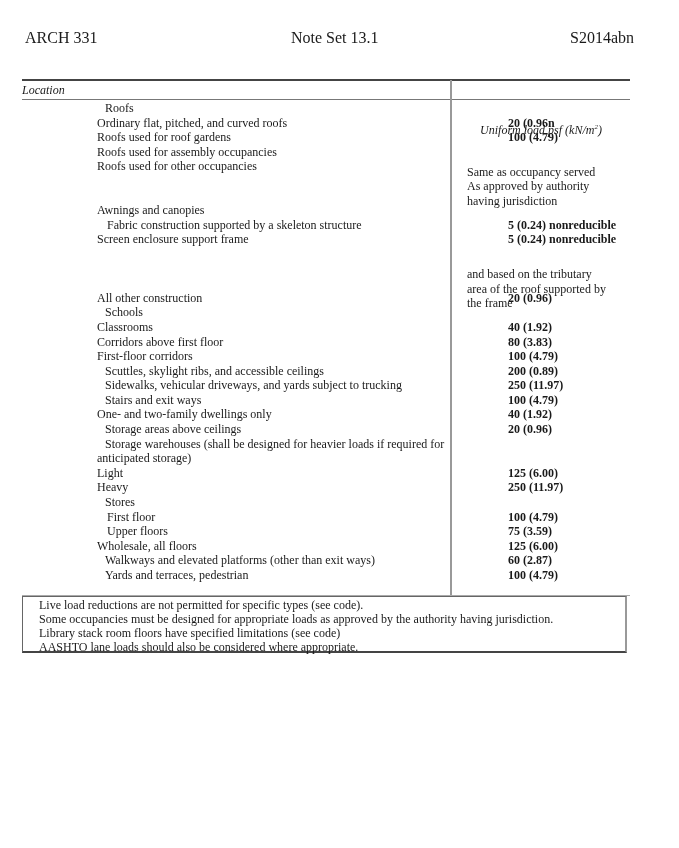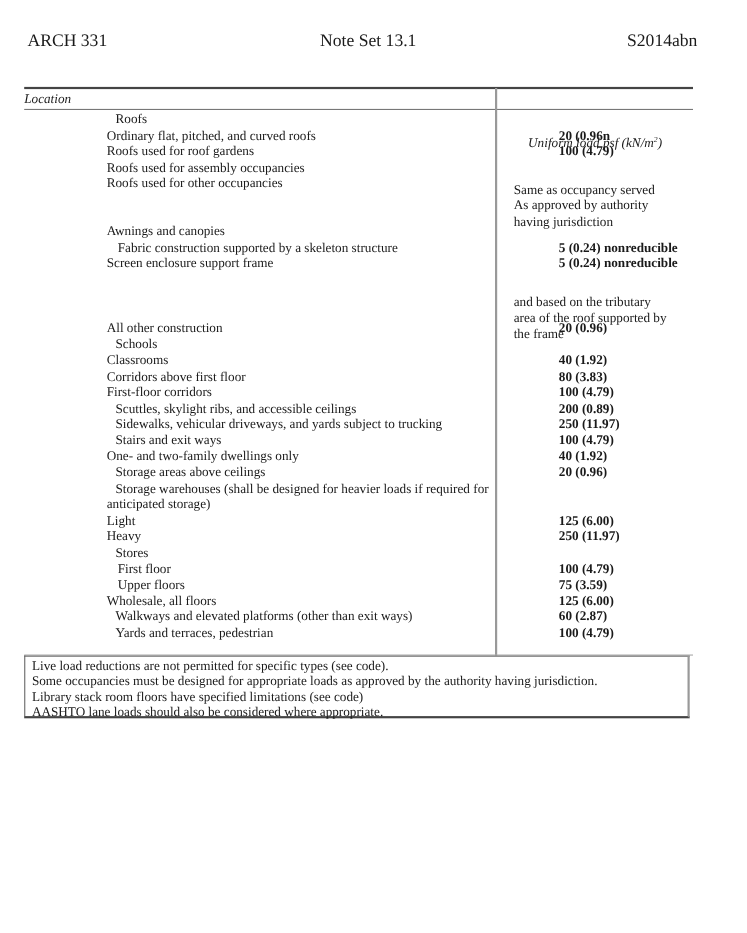--- a/index.html
+++ b/index.html
@@ -25,21 +25,21 @@
   .loc { position:absolute; }
   .l0 { left:69px;margin-left:36px; }
   .l1 { left:97px; }
   .l2 { left:107px; }
   .val { position:absolute; }
   .v0 { left:508px;font-weight:bold; }
   .vw { left:467px;margin-top:20px; }
 
   .notes { position:absolute; left:22px; top:596px; width:605px; height:57px;
            border:1px solid #666; border-right:2px solid #999; border-bottom:2px solid #444;
-           padding:1px 0 0 6px; box-sizing:border-box; }
+           padding:1px 0 0 16px; box-sizing:border-box; }
   .note { font-size:12px; line-height:14px; white-space:nowrap; }
 </style>
 </head>
 <body>
 
 <div id="h-left" class="hdr">ARCH 331</div>
 <div id="h-center" class="hdr">Note Set 13.1</div>
 <div id="h-right" class="hdr">S2014abn</div>
 
 <div>

